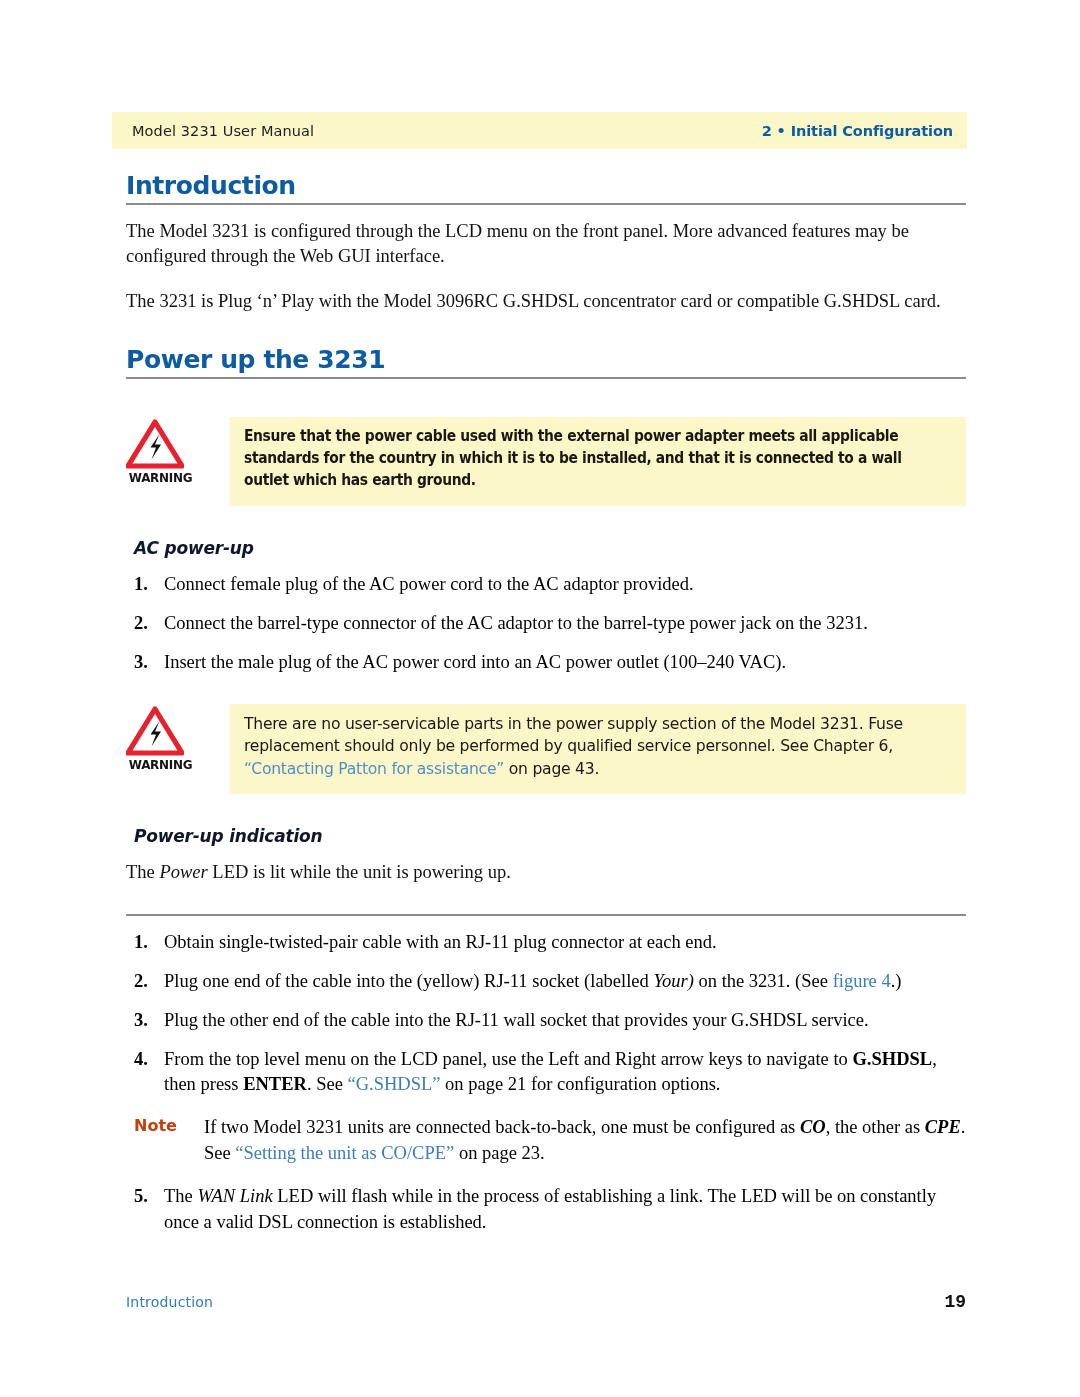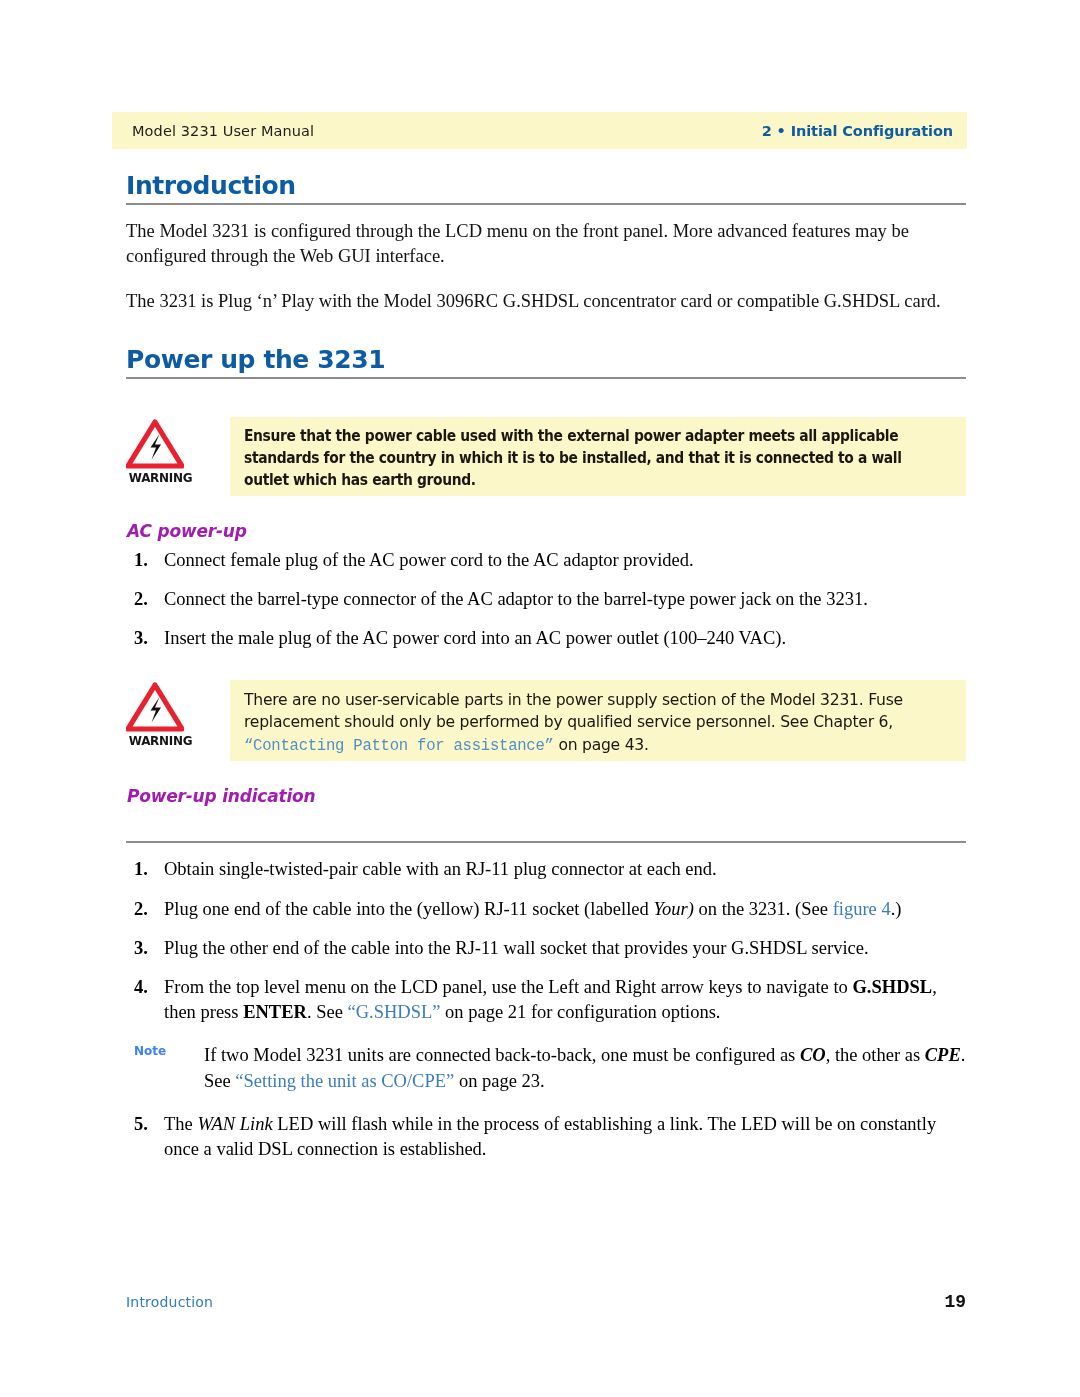--- a/index.html
+++ b/index.html
@@ -79,22 +79,22 @@
     margin: 4px 0 0 0;
     width: 840px;
     height: 0;
   }
 
   h2.sub-head {
     font-family: "DejaVu Sans", sans-serif;
     font-size: 17px;
     font-weight: bold;
     font-style: italic;
-    color: #a21caf;
-    margin: 1px;
+    color: #0f172a;
+    margin: 8px;
     padding: 0;
     letter-spacing: -0.2px;
   }
 
   
   p.body {
     font-family: "Liberation Serif", serif;
     font-size: 18.5px;
     line-height: 1.36;
     color: #111111;
@@ -148,21 +148,21 @@
     font-size: 13px;
     font-weight: bold;
     letter-spacing: -0.3px;
     color: #151515;
     margin-top: 1px;
     transform: scaleX(0.92);
   }
   .warn-box {
     background: #fcf7c8;
     flex: 1 1 auto;
-    padding: 9px 16px 4px 14px;
+    padding: 9px 16px 14px 14px;
     box-sizing: border-box;
   }
   .warn-text-bold {
     font-family: "DejaVu Sans Condensed", "DejaVu Sans", sans-serif;
     font-size: 15.4px;
     font-weight: bold;
     line-height: 1.42;
     color: #1a1712;
     letter-spacing: -0.35px;
   }
@@ -174,39 +174,39 @@
     color: #1a1712;
     letter-spacing: -0.25px;
   }
 
   .note-row {
     display: flex;
     align-items: flex-start;
   }
   .note-label {
     font-family: "DejaVu Sans", sans-serif;
-    font-size: 12px;
-    font-weight: bold;
-    color: #3b82f6;
+    font-size: 16px;
+    font-weight: bold;
+    color: #c2410c;
     flex: 0 0 78px;
     width: 78px;
     padding-left: 8px;
     box-sizing: border-box;
     line-height: 1.42;
   }
   .note-text {
     font-family: "Liberation Serif", serif;
     font-size: 18.5px;
     line-height: 1.38;
     flex: 1 1 auto;
   }
 
   
   .lnk   { color: #3a7dbf; }
-  .lnk-s { color: #4f8fc6; font-family: Liberation Mono, monospace; }
+  .lnk-s { color: #4f8fc6; }
   .it    { font-style: italic; }
   .bi    { font-style: italic; font-weight: bold; }
   .bd    { font-weight: bold; }
 
   
   .footer {
     position: absolute;
     left: 126px;
     top: 1292px;
     width: 840px;
@@ -307,20 +307,21 @@
       </div>
       <div class="warn-box">
         <div class="warn-text-reg"><span>There are no user-servicable parts in the power supply section of the Model 3231. Fuse replacement should only be performed by qualified service personnel. See Chapter 6, </span><span class="lnk-s">“Contacting Patton for assistance”</span><span> on page 43.</span></div>
       </div>
     </div>
 
     <div class="sp-24"></div>
 
     <h2 class="sub-head">Power-up indication</h2>
     <div class="sp-6"></div>
+    <p class="body"><span>The </span><span class="it">Power</span><span> LED is lit while the unit is powering up.</span></p>
 
     <div class="sp-24"></div>
 
     <hr class="head-rule">
     <div class="sp-14"></div>
 
     <div class="li-row">
       <span class="li-num">1.</span>
       <span class="li-text">Obtain single-twisted-pair cable with an RJ-11 plug connector at each end.</span>
     </div>

